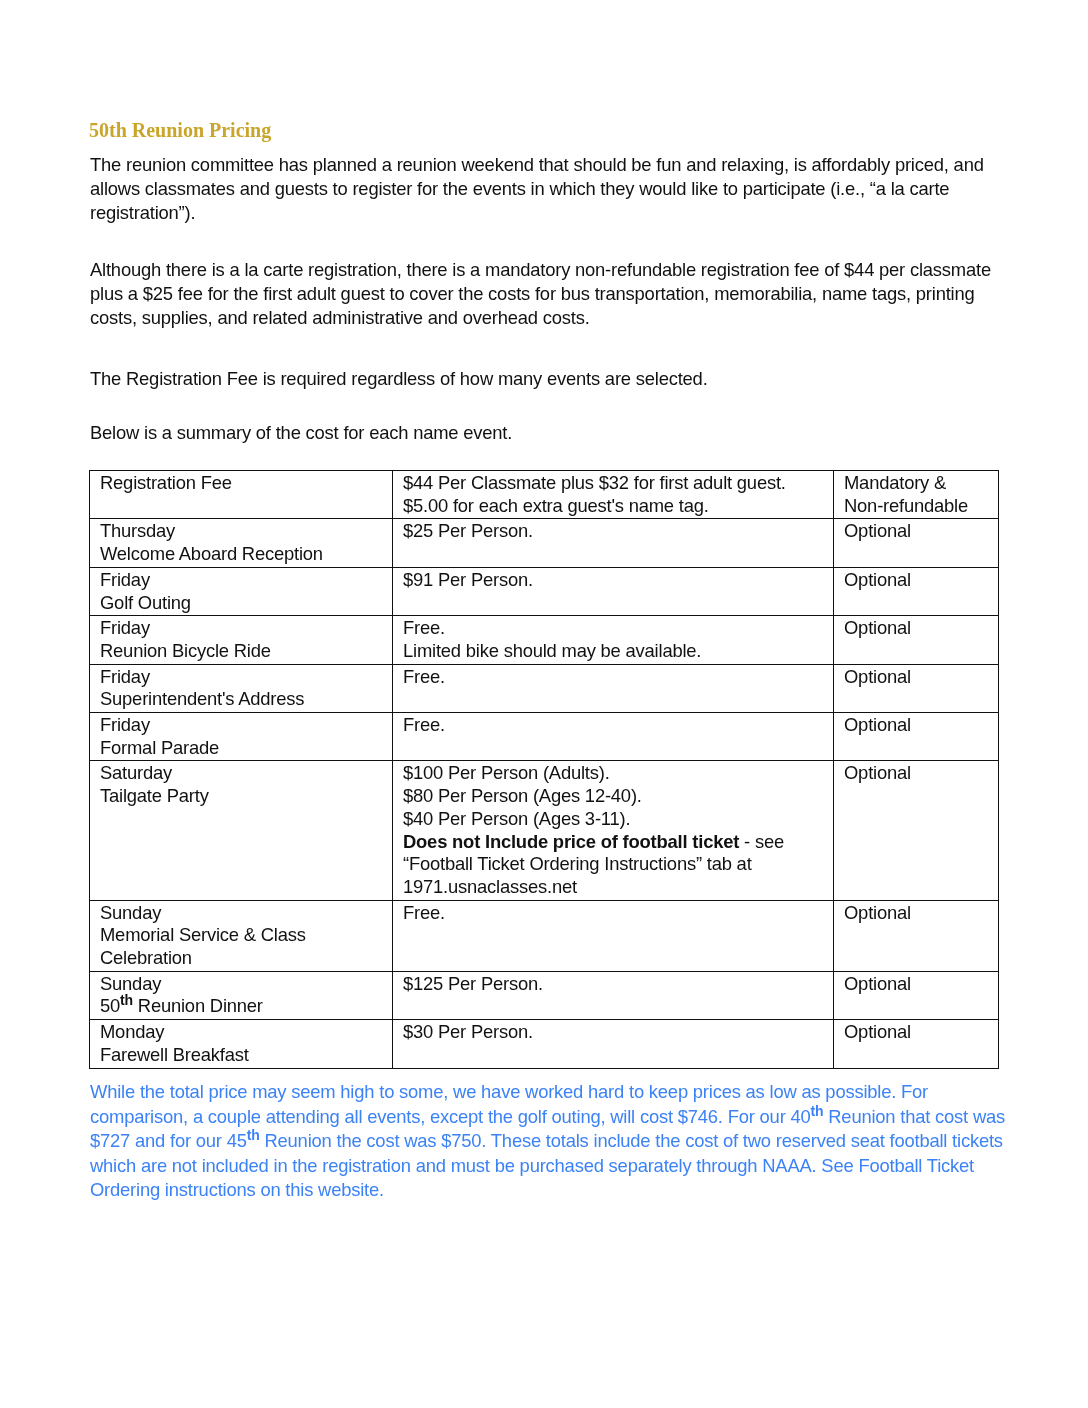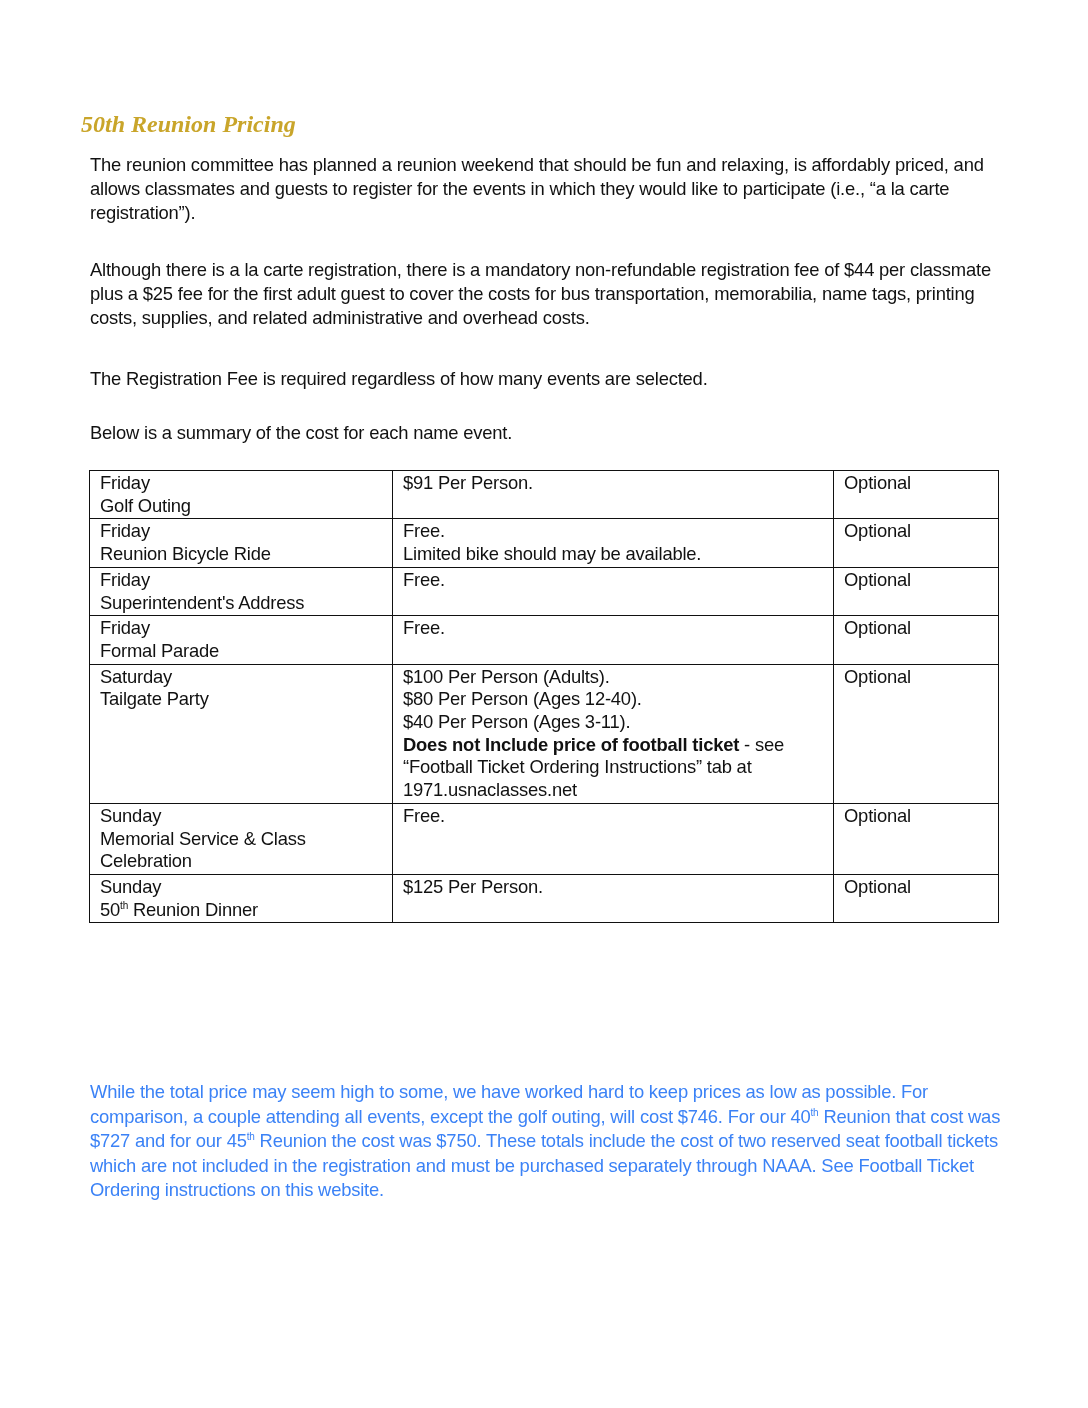--- a/index.html
+++ b/index.html
@@ -1,20 +1,20 @@
 <!DOCTYPE html>
 <html><head>
   <meta charset="utf-8">
   <style>
     html, body { margin: 0; padding: 0; background: #ffffff; }
     body { width: 1088px; height: 1408px; position: relative; overflow: hidden; font-family: "Liberation Sans", sans-serif; color: #111; }
     .title {
       position: absolute; left: 81px; top: 111px;
-      font-family: "Liberation Serif", serif; font-weight: bold; font-style: italic;
-      font-size: 24px; color: #C9A52A; margin: 0; letter-spacing: 0px;
+      font-family: "Liberation Serif", serif; font-weight: bold; 
+      font-size: 20px; color: #C9A52A; margin: 8px; letter-spacing: 0px;
     }
     .para {
       position: absolute; left: 90px; width: 920px;
       font-size: 18.4px; line-height: 24px; margin: 0; letter-spacing: -0.2px;
     }
     .p1 { top: 153px; }
     .p2 { top: 258px; }
     .p3 { top: 367px; }
     .p4 { top: 421px; }
     table.pricing {
@@ -24,38 +24,63 @@
     }
     table.pricing td {
       border: 1.6px solid #111; vertical-align: top;
       padding: 1px 6px 1px 10px; line-height: 22.7px;
     }
     td.c1 { width: 286px; }
     td.c2 { width: 424px; }
     td.c3 { width: 148px; }
     .line { display: block; }
     .bold { font-weight: bold; }
-    sup { font-size: 10px; line-height: 0; vertical-align: super; }
+    sup { font-size: 14px; line-height: 0; vertical-align: super; font-weight: bold; }
     .footer {
       position: absolute; left: 90px; top: 1080px; width: 920px;
       font-size: 18.4px; line-height: 24.5px; margin: 0; color: #3b82f6; letter-spacing: -0.2px;
     }
   </style>
 </head>
 <body>
 
 <h1 class="title">50th Reunion Pricing</h1>
 
 <p class="para p1">The reunion committee has planned a reunion weekend that should be fun and relaxing, is affordably priced, and allows classmates and guests to register for the events in which they would like to participate (i.e., “a la carte registration”).</p>
 <p class="para p2">Although there is a la carte registration, there is a mandatory non-refundable registration fee of $44 per classmate plus a $25 fee for the first adult guest to cover the costs for bus transportation, memorabilia, name tags, printing costs, supplies, and related administrative and overhead costs.</p>
 <p class="para p3">The Registration Fee is required regardless of how many events are selected.</p>
 <p class="para p4">Below is a summary of the cost for each name event.</p>
 
 <table class="pricing">
   <tbody id="pricing-body">
+      <tr>
+        <td class="c1">
+          <span class="line">Registration Fee</span>
+        </td>
+        <td class="c2">
+          <span class="line">$44 Per Classmate plus $32 for first adult guest.</span>
+          <span class="line">$5.00 for each extra guest's name tag.</span>
+        </td>
+        <td class="c3">
+          <span class="line">Mandatory &amp;</span>
+          <span class="line">Non-refundable</span>
+        </td>
+      </tr>
+      <tr>
+        <td class="c1">
+          <span class="line">Thursday</span>
+          <span class="line">Welcome Aboard Reception</span>
+        </td>
+        <td class="c2">
+          <span class="line">$25 Per Person.</span>
+        </td>
+        <td class="c3">
+          <span class="line">Optional</span>
+        </td>
+      </tr>
       <tr>
         <td class="c1">
           <span class="line">Friday</span>
           <span class="line">Golf Outing</span>
         </td>
         <td class="c2">
           <span class="line">$91 Per Person.</span>
         </td>
         <td class="c3">
           <span class="line">Optional</span>
@@ -133,16 +158,28 @@
           <span class="line">Sunday</span>
           <span class="line"><span>50</span><sup>th</sup><span> Reunion Dinner</span></span>
         </td>
         <td class="c2">
           <span class="line">$125 Per Person.</span>
         </td>
         <td class="c3">
           <span class="line">Optional</span>
         </td>
       </tr>
+      <tr>
+        <td class="c1">
+          <span class="line">Monday</span>
+          <span class="line">Farewell Breakfast</span>
+        </td>
+        <td class="c2">
+          <span class="line">$30 Per Person.</span>
+        </td>
+        <td class="c3">
+          <span class="line">Optional</span>
+        </td>
+      </tr>
     </tbody>
 </table>
 
 <p class="footer"><span>While the total price may seem high to some, we have worked hard to keep prices as low as possible. For comparison, a couple attending all events, except the golf outing, will cost $746. For our 40</span><sup>th</sup><span> Reunion that cost was $727 and for our 45</span><sup>th</sup><span> Reunion the cost was $750. These totals include the cost of two reserved seat football tickets which are not included in the registration and must be purchased separately through NAAA. See Football Ticket Ordering instructions on this website.</span></p>
 
 </body></html>

